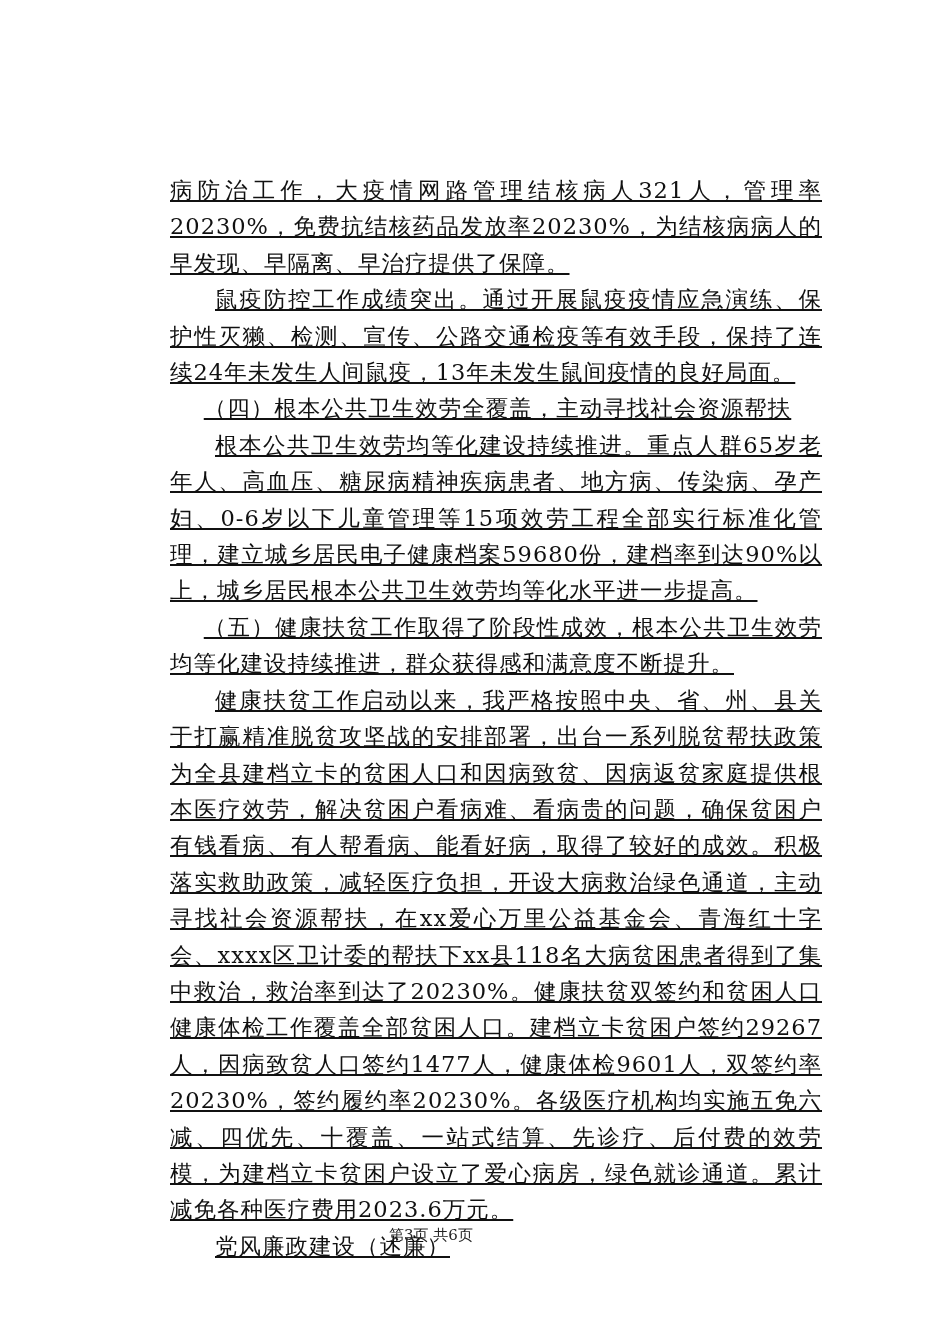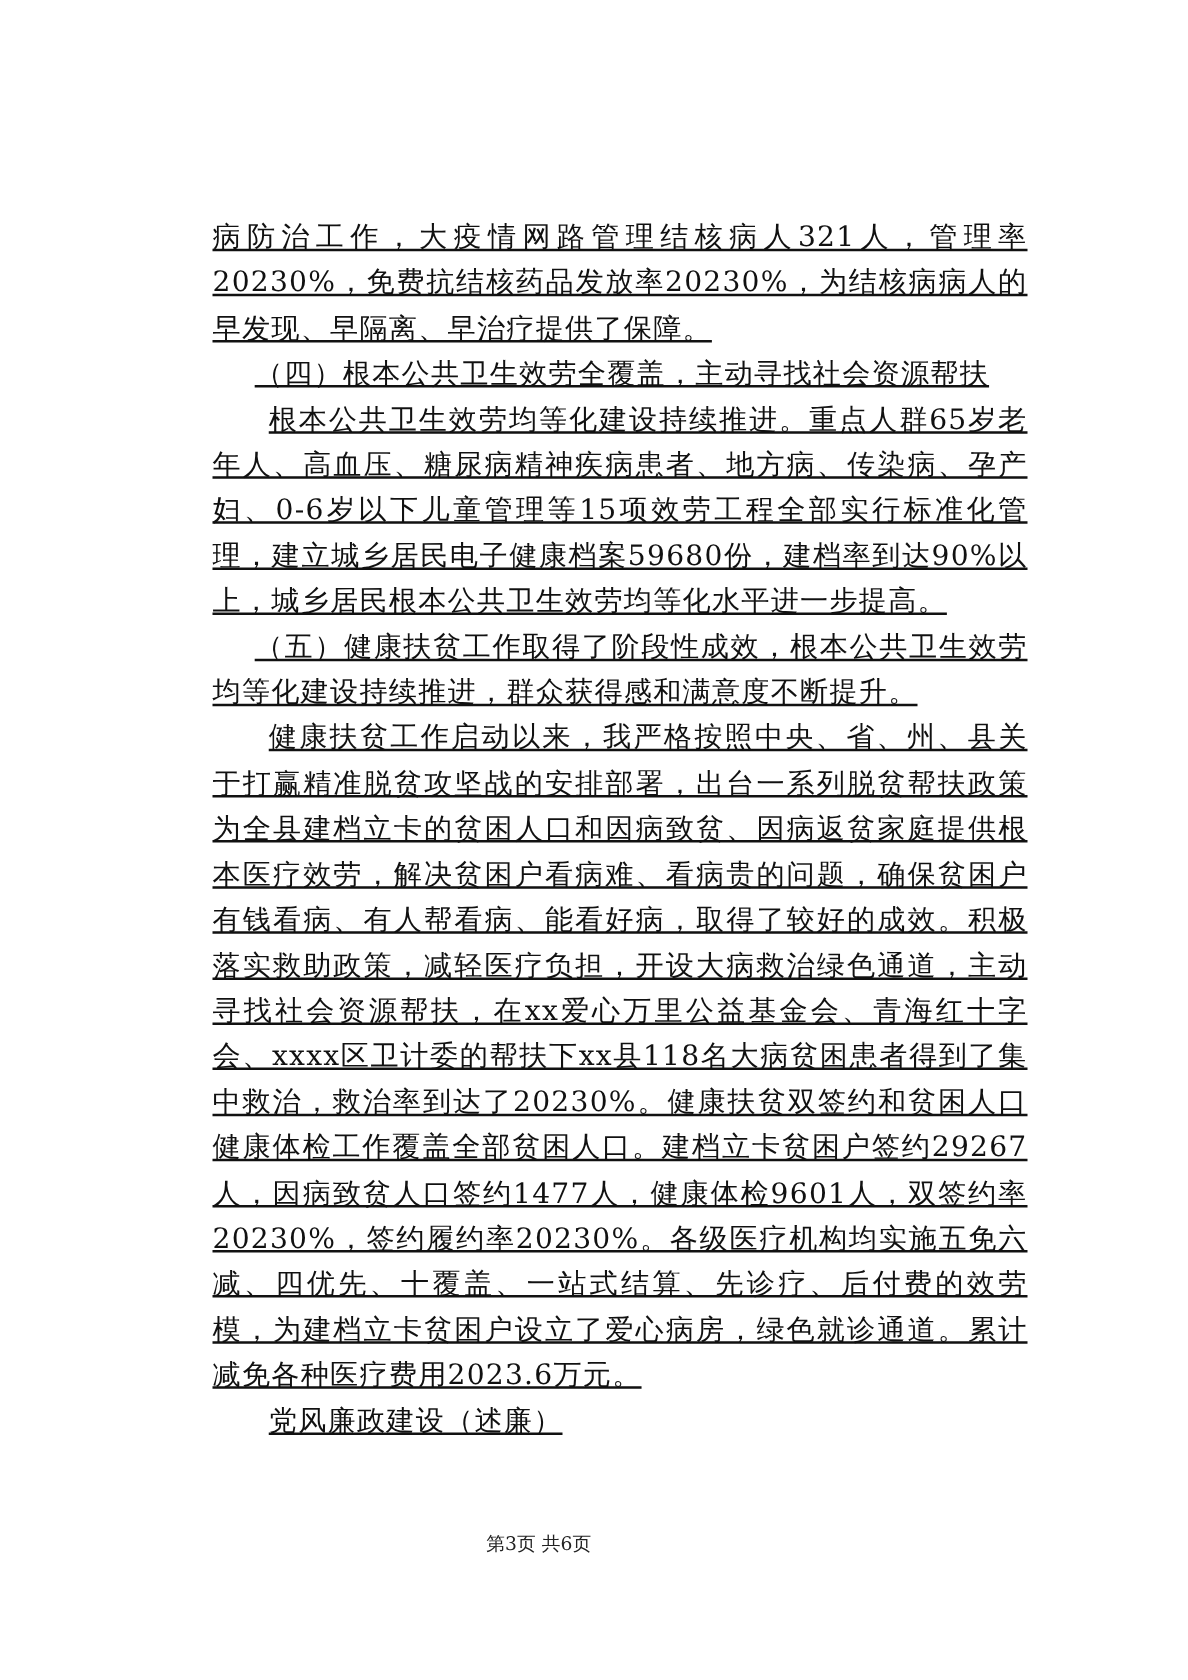--- a/index.html
+++ b/index.html
@@ -11,20 +11,21 @@
   .para.indent { text-indent: 2em; }
   .para.heading { text-indent: 1.5em; }
   .footer { position: absolute; top: 1226px; left: 0; width: 862px; text-align: center;
             font-size: 15px; font-family: "DejaVu Serif", "Liberation Serif", serif; color: #222; }
 </style>
 </head>
 <body>
 
 <div class="page-body">
   <p class="para">病防治工作，大疫情网路管理结核病人321人，管理率20230%，免费抗结核药品发放率20230%，为结核病病人的早发现、早隔离、早治疗提供了保障。</p>
+  <p class="para indent">鼠疫防控工作成绩突出。通过开展鼠疫疫情应急演练、保护性灭獭、检测、宣传、公路交通检疫等有效手段，保持了连续24年未发生人间鼠疫，13年未发生鼠间疫情的良好局面。</p>
   <p class="para heading">（四）根本公共卫生效劳全覆盖，主动寻找社会资源帮扶</p>
   <p class="para indent">根本公共卫生效劳均等化建设持续推进。重点人群65岁老年人、高血压、糖尿病精神疾病患者、地方病、传染病、孕产妇、0-6岁以下儿童管理等15项效劳工程全部实行标准化管理，建立城乡居民电子健康档案59680份，建档率到达90%以上，城乡居民根本公共卫生效劳均等化水平进一步提高。</p>
   <p class="para heading">（五）健康扶贫工作取得了阶段性成效，根本公共卫生效劳均等化建设持续推进，群众获得感和满意度不断提升。</p>
   <p class="para indent">健康扶贫工作启动以来，我严格按照中央、省、州、县关于打赢精准脱贫攻坚战的安排部署，出台一系列脱贫帮扶政策为全县建档立卡的贫困人口和因病致贫、因病返贫家庭提供根本医疗效劳，解决贫困户看病难、看病贵的问题，确保贫困户有钱看病、有人帮看病、能看好病，取得了较好的成效。积极落实救助政策，减轻医疗负担，开设大病救治绿色通道，主动寻找社会资源帮扶，在xx爱心万里公益基金会、青海红十字会、xxxx区卫计委的帮扶下xx县118名大病贫困患者得到了集中救治，救治率到达了20230%。健康扶贫双签约和贫困人口健康体检工作覆盖全部贫困人口。建档立卡贫困户签约29267人，因病致贫人口签约1477人，健康体检9601人，双签约率20230%，签约履约率20230%。各级医疗机构均实施五免六减、四优先、十覆盖、一站式结算、先诊疗、后付费的效劳模，为建档立卡贫困户设立了爱心病房，绿色就诊通道。累计减免各种医疗费用2023.6万元。</p>
   <p class="para indent">党风廉政建设（述廉）</p>
 </div>
 
 <div class="footer">第3页  共6页</div>
 
 </body></html>

